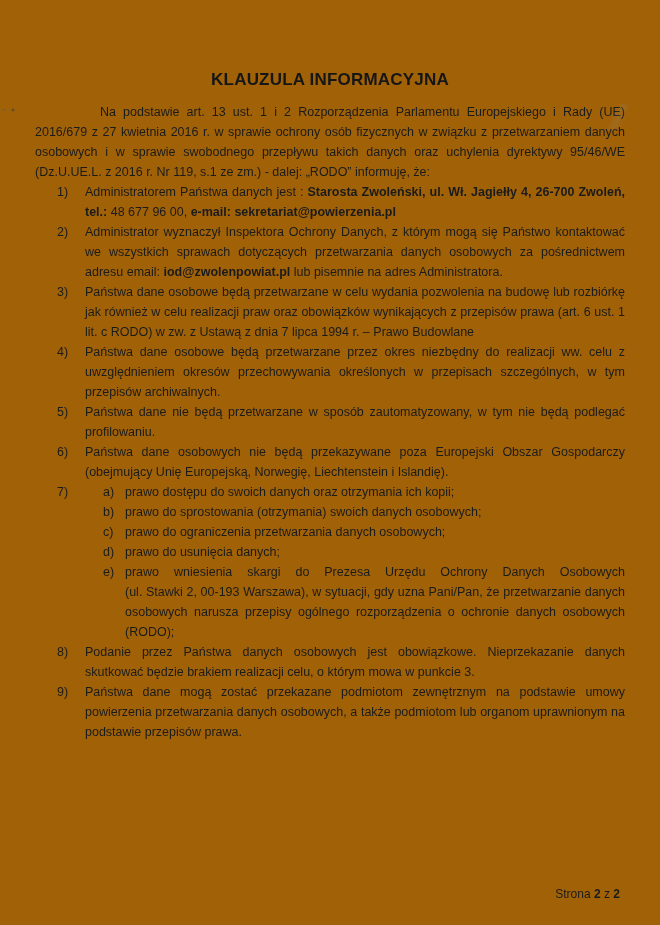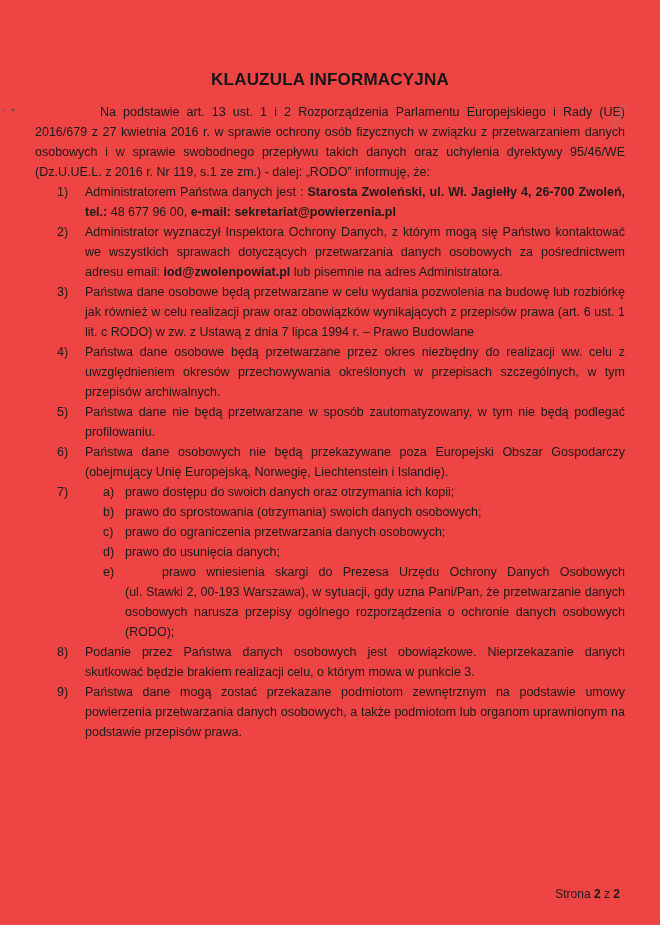--- a/index.html
+++ b/index.html
@@ -5,21 +5,21 @@
   html, body {
     margin: 0;
     padding: 0;
     background: #ffffff;
   }
   .page {
     position: relative;
     width: 660px;
     height: 925px;
     box-sizing: border-box;
-    background: #ef4444;
+    background: #a16207;
     font-family: "Liberation Sans", sans-serif;
     color: #1b1b1b;
     padding: 70px 35px 0 35px;
     overflow: hidden;
   }
   .title {
     margin: 0 0 12px 0;
     font-size: 17px;
     font-weight: bold;
     text-align: center;
@@ -62,21 +62,20 @@
   .subitem > .num {
     position: absolute;
     left: 18px;
     top: 0;
   }
   .b { font-weight: bold; }
   .stretch {
     display: block;
     text-align: justify;
     text-align-last: justify;
-    margin-left: 37px;
   }
   .footer {
     position: absolute;
     right: 40px;
     bottom: 24px;
     font-size: 12px;
     color: #1b1b1b;
   }
   
   .artifact-dots {

